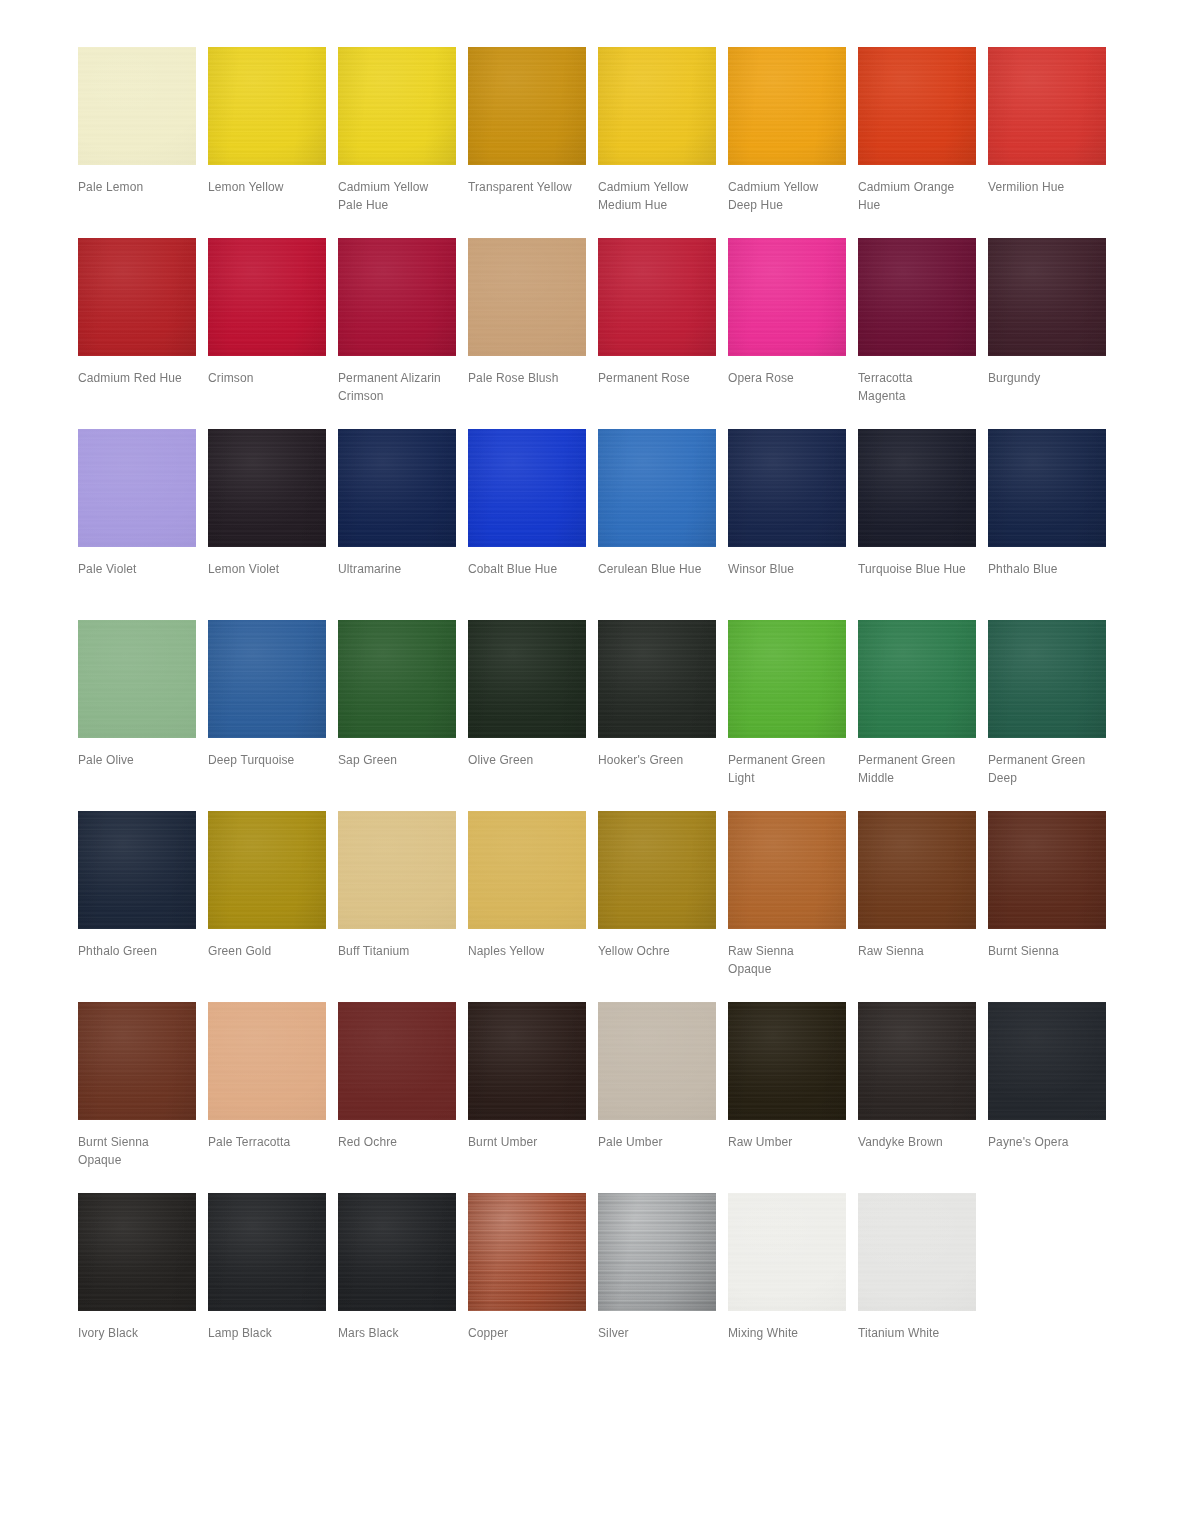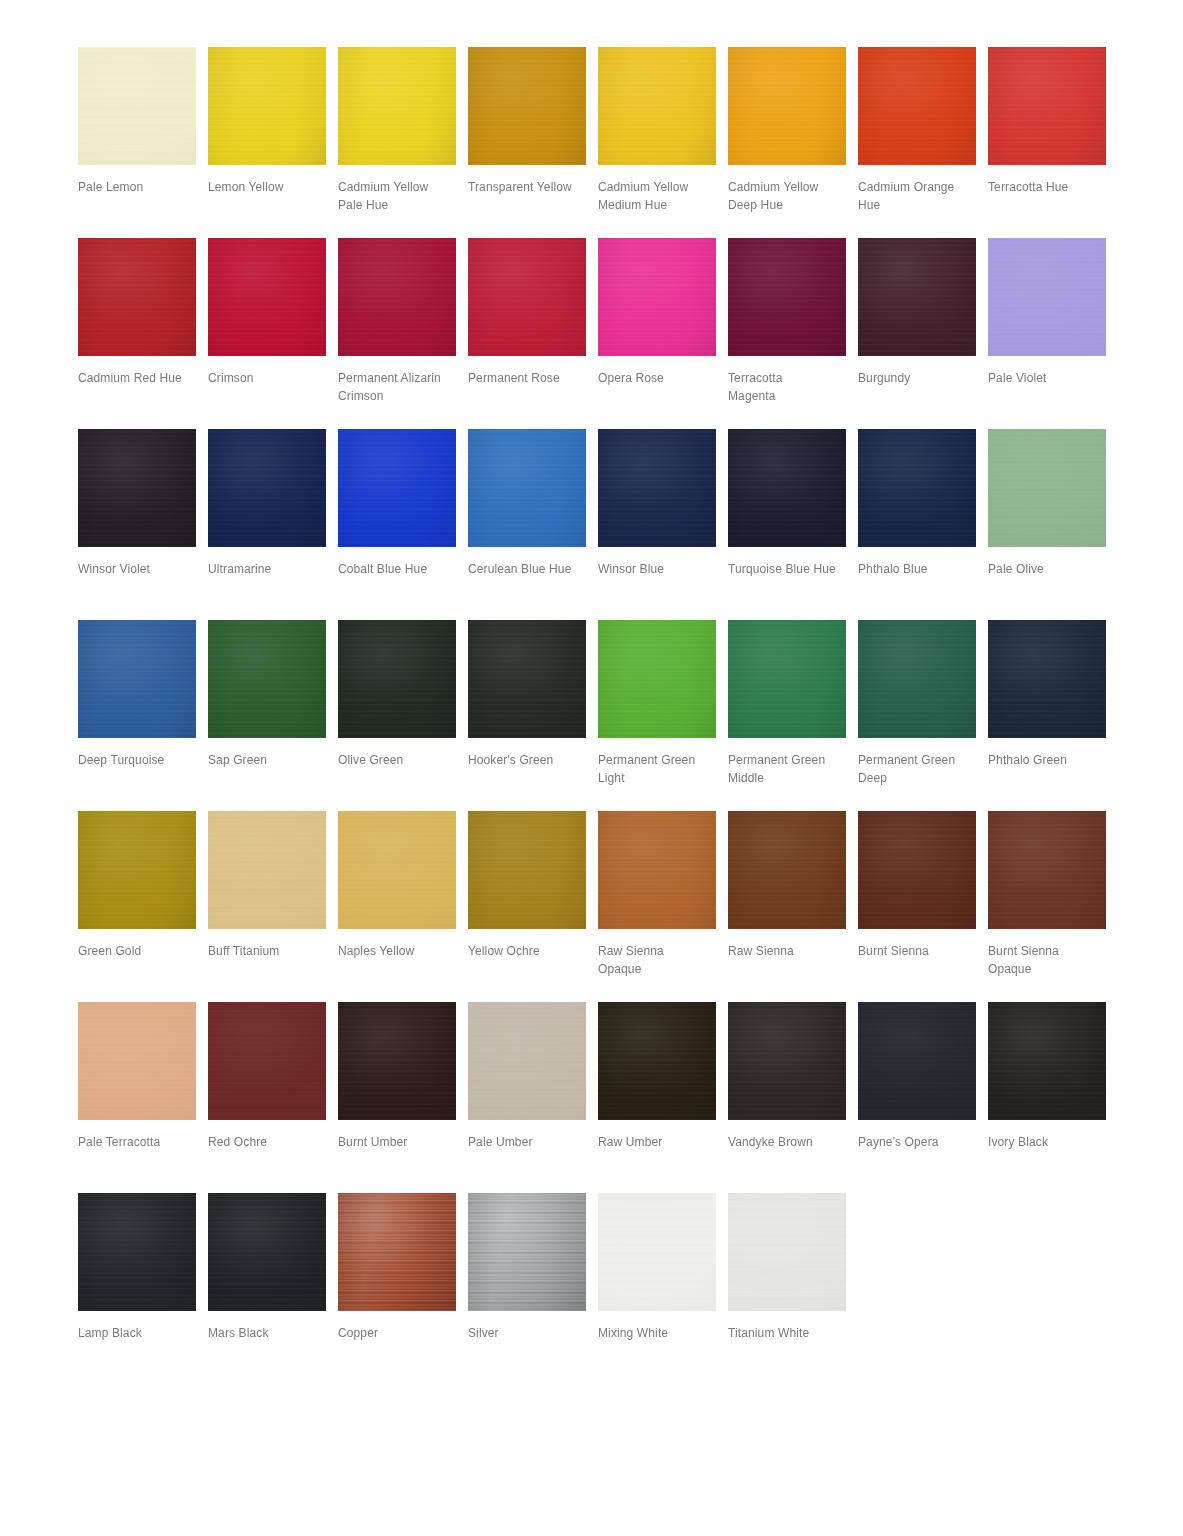--- a/index.html
+++ b/index.html
@@ -152,36 +152,40 @@
         <div class="swatch-label">Cadmium Yellow
 Deep Hue</div>
       </div>
       <div class="swatch-cell">
         <div class="swatch-chip" style="background-color: rgb(217, 61, 23);"></div>
         <div class="swatch-label">Cadmium Orange
 Hue</div>
       </div>
       <div class="swatch-cell">
         <div class="swatch-chip" style="background-color: rgb(214, 53, 47);"></div>
-        <div class="swatch-label">Terracotta Hue</div>
+        <div class="swatch-label">Vermilion Hue</div>
       </div>
       <div class="swatch-cell">
         <div class="swatch-chip" style="background-color: rgb(179, 32, 37);"></div>
         <div class="swatch-label">Cadmium Red Hue</div>
       </div>
       <div class="swatch-cell">
         <div class="swatch-chip" style="background-color: rgb(190, 16, 49);"></div>
         <div class="swatch-label">Crimson</div>
       </div>
       <div class="swatch-cell">
         <div class="swatch-chip" style="background-color: rgb(166, 17, 53);"></div>
         <div class="swatch-label">Permanent Alizarin
 Crimson</div>
       </div>
       <div class="swatch-cell">
+        <div class="swatch-chip flat" style="background-color: rgb(201, 161, 120);"></div>
+        <div class="swatch-label">Pale Rose Blush</div>
+      </div>
+      <div class="swatch-cell">
         <div class="swatch-chip" style="background-color: rgb(190, 29, 54);"></div>
         <div class="swatch-label">Permanent Rose</div>
       </div>
       <div class="swatch-cell">
         <div class="swatch-chip" style="background-color: rgb(236, 47, 150);"></div>
         <div class="swatch-label">Opera Rose</div>
       </div>
       <div class="swatch-cell">
         <div class="swatch-chip" style="background-color: rgb(107, 16, 52);"></div>
         <div class="swatch-label">Terracotta
@@ -190,21 +194,21 @@
       <div class="swatch-cell">
         <div class="swatch-chip" style="background-color: rgb(63, 31, 42);"></div>
         <div class="swatch-label">Burgundy</div>
       </div>
       <div class="swatch-cell">
         <div class="swatch-chip flat" style="background-color: rgb(168, 155, 224);"></div>
         <div class="swatch-label">Pale Violet</div>
       </div>
       <div class="swatch-cell">
         <div class="swatch-chip" style="background-color: rgb(35, 28, 35);"></div>
-        <div class="swatch-label">Winsor Violet</div>
+        <div class="swatch-label">Lemon Violet</div>
       </div>
       <div class="swatch-cell">
         <div class="swatch-chip" style="background-color: rgb(18, 35, 79);"></div>
         <div class="swatch-label">Ultramarine</div>
       </div>
       <div class="swatch-cell">
         <div class="swatch-chip" style="background-color: rgb(20, 56, 206);"></div>
         <div class="swatch-label">Cobalt Blue Hue</div>
       </div>
       <div class="swatch-cell">

